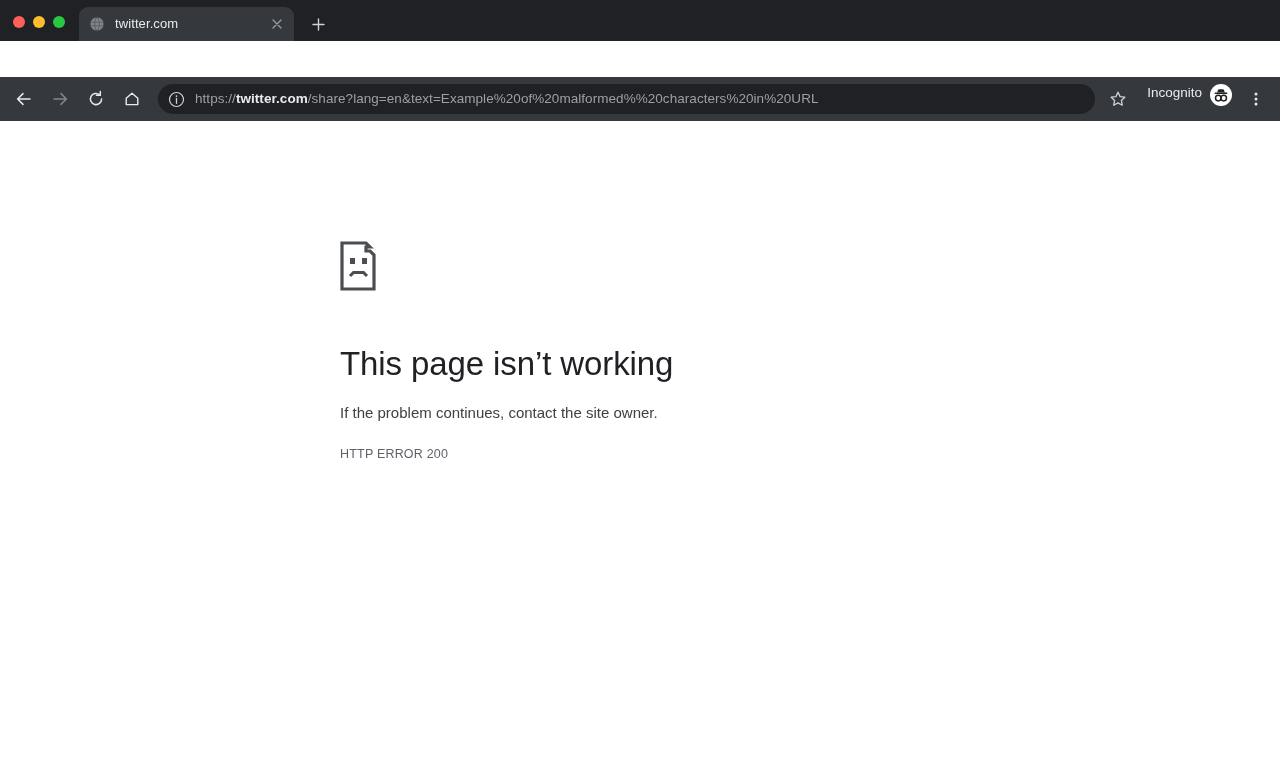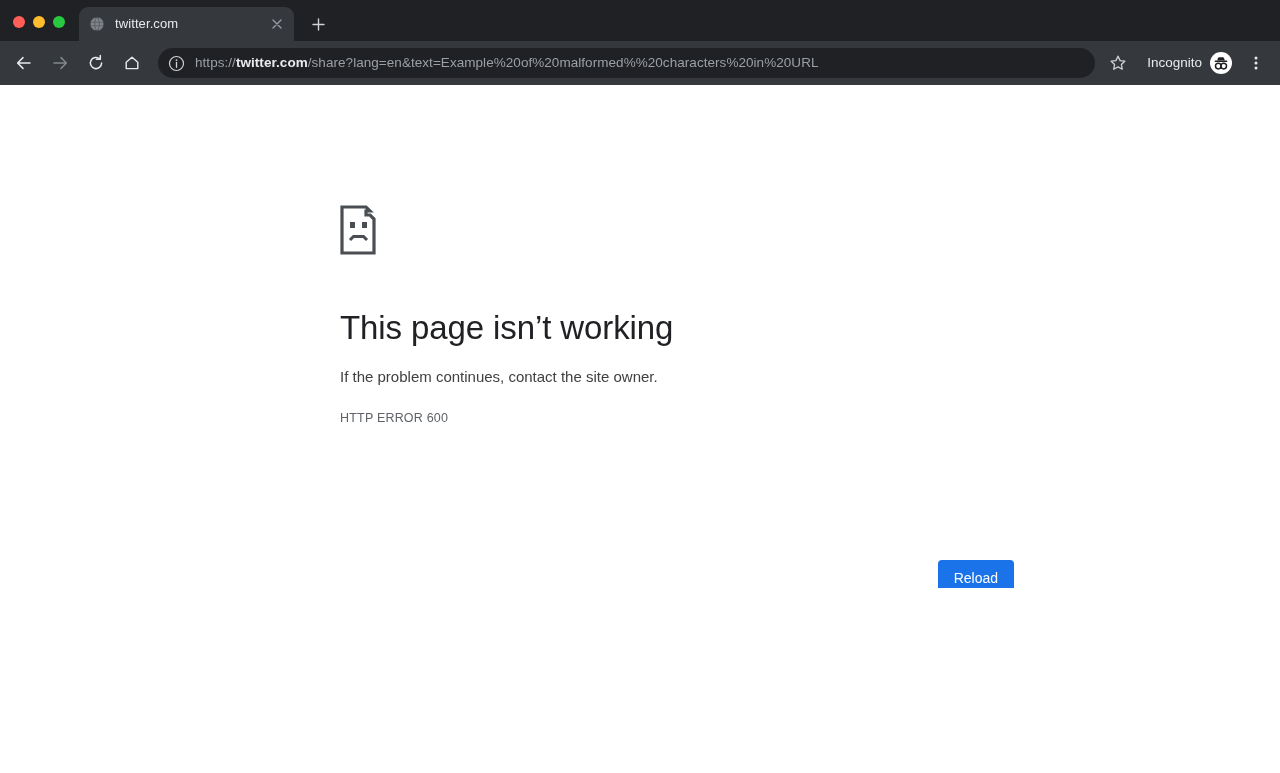--- a/index.html
+++ b/index.html
@@ -101,20 +101,21 @@
 
   
   .toolbar {
     height: 44px;
     background: #35383d;
     display: flex;
     align-items: center;
     padding: 0 10px 0 6px;
     box-sizing: border-box;
     flex: 0 0 44px;
+    margin-top: 36px;
   }
   .nav-btn {
     width: 30px;
     height: 30px;
     display: flex;
     align-items: center;
     justify-content: center;
     border-radius: 50%;
     flex: 0 0 30px;
     margin: 0 3px;
@@ -157,21 +158,21 @@
     width: 30px;
     height: 30px;
     display: flex;
     align-items: center;
     justify-content: center;
     flex: 0 0 30px;
     margin-right: 6px;
   }
   .incognito-chip {
     display: flex;
-    align-items: center;
+    align-items: flex-start;
     height: 30px;
     border-radius: 16px;
     padding: 0 4px 0 8px;
   }
   .incognito-label {
     color: #e8eaed;
     font-size: 13.5px;
     line-height: 18px;
     margin-right: 8px;
     white-space: nowrap;
@@ -361,19 +362,19 @@
         <svg width="40" height="50" viewBox="0 0 40 50">
           <path d="M2 2 H26 L30 6 H26 V10 H30 L34 14 V48 H2 Z" fill="none" stroke="#4a4e52" stroke-width="3.2" stroke-linejoin="miter"></path>
           <rect x="10" y="17" width="5" height="6" fill="#4a4e52"></rect>
           <rect x="22" y="17" width="5" height="6" fill="#4a4e52"></rect>
           <path d="M10 35 L13.5 31.5 H23.5 L27 35" fill="none" stroke="#4a4e52" stroke-width="3"></path>
         </svg>
       </span>
 
       <h1 class="error-title">This page isn’t working</h1>
       <p class="error-body">If the problem continues, contact the site owner.</p>
-      <p class="error-code">HTTP ERROR 600</p>
+      <p class="error-code">HTTP ERROR 200</p>
 
       <button class="reload-btn">Reload</button>
     </div>
 
   </div>
 </div>
 
 </body></html>

